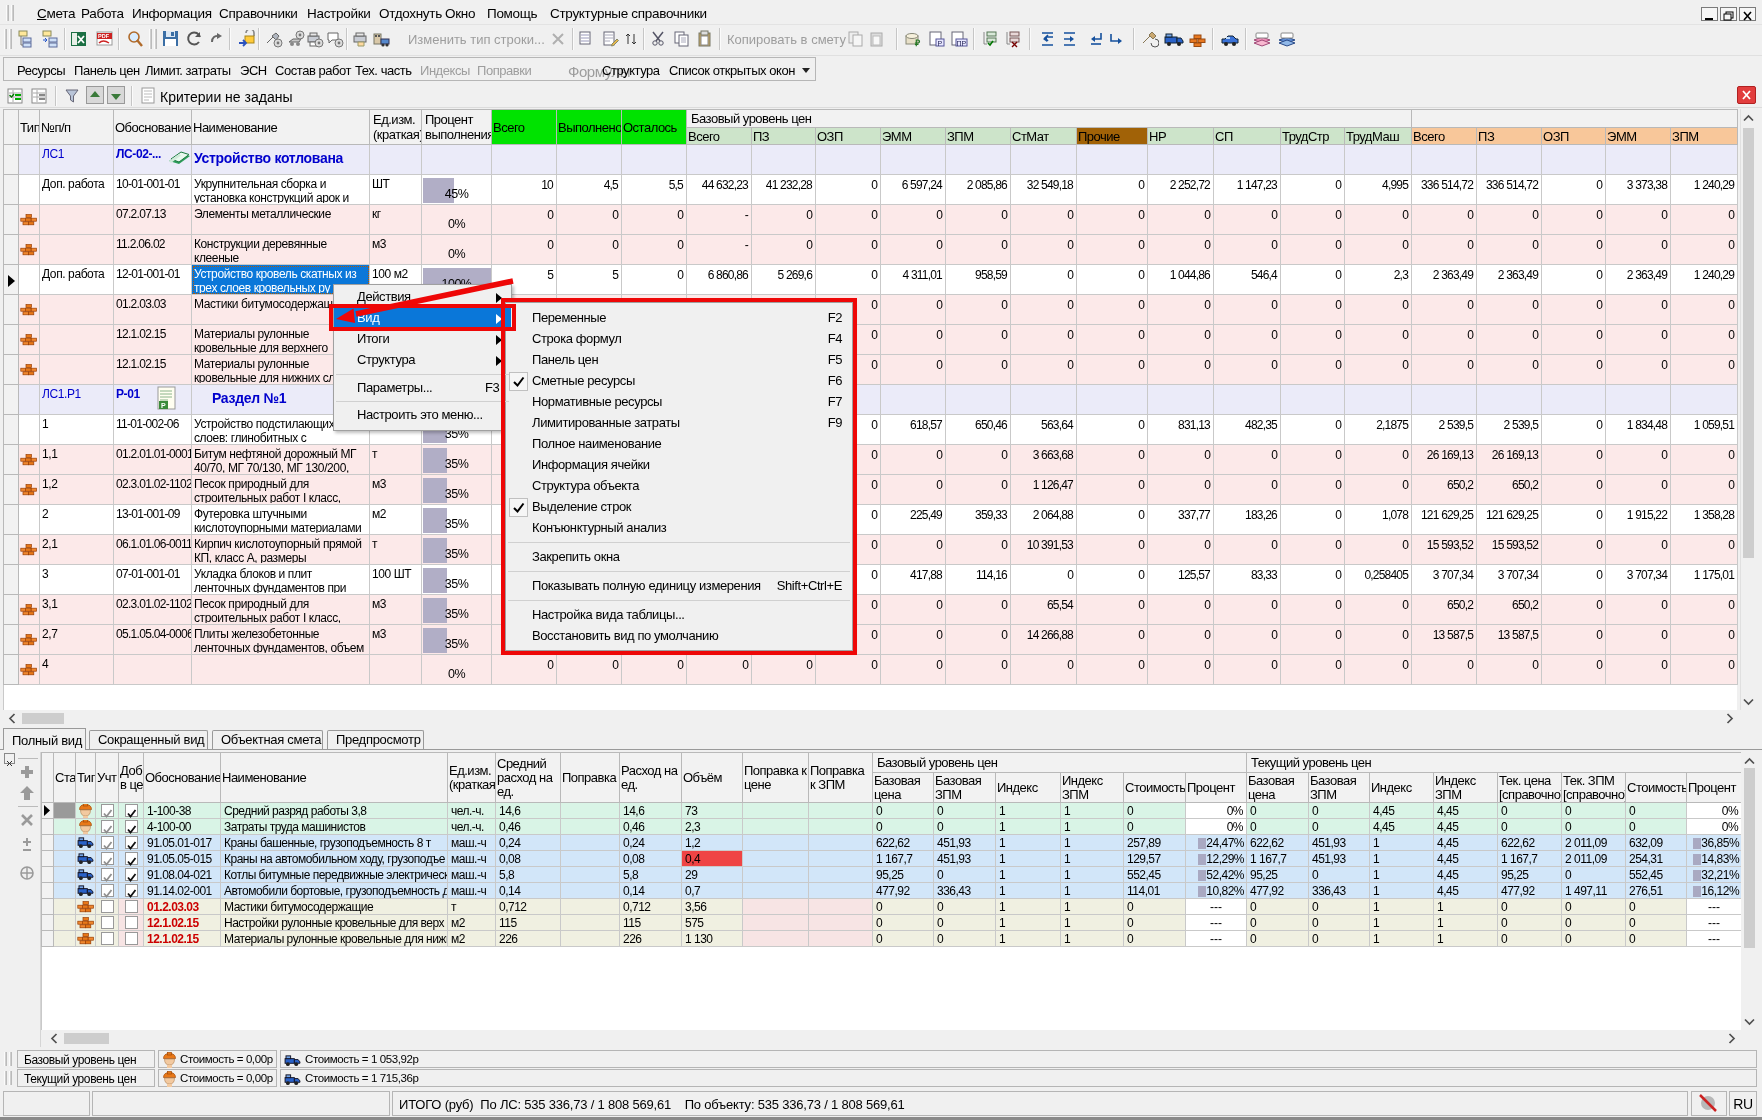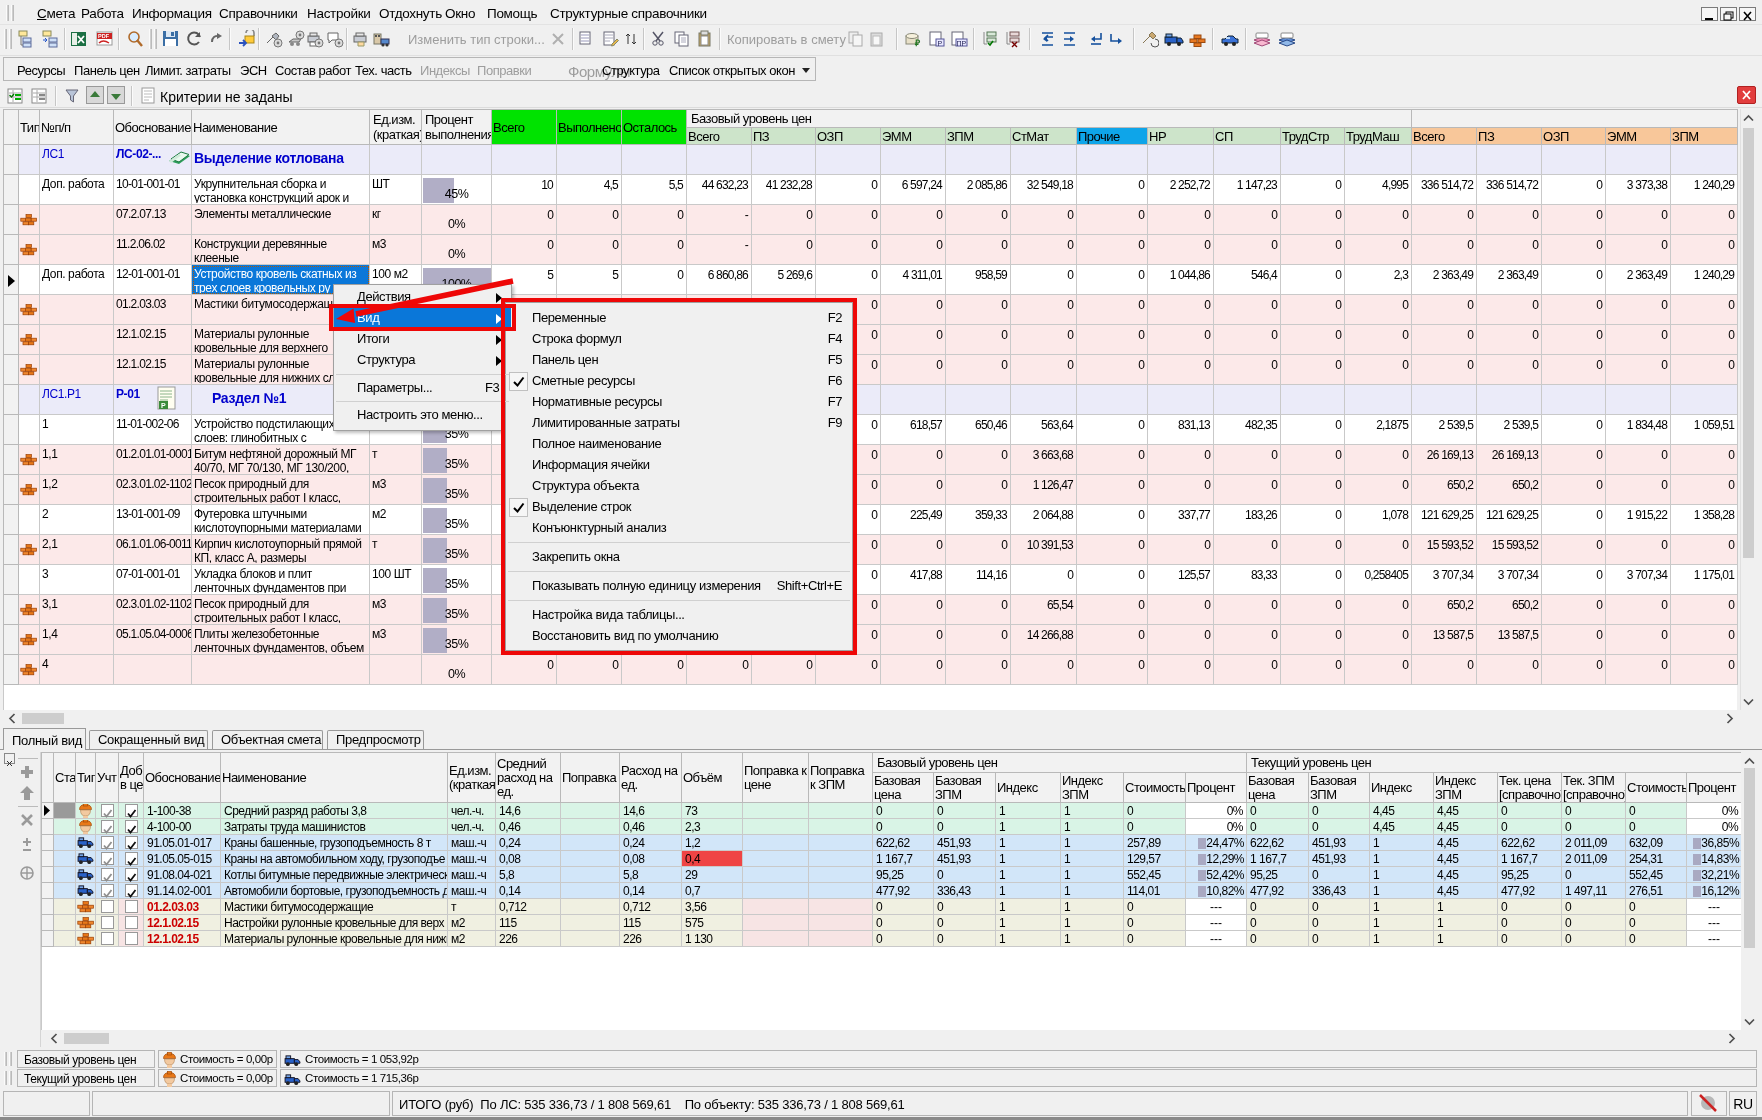--- a/index.html
+++ b/index.html
@@ -358,21 +358,21 @@
         <th colspan="11" style="border-bottom-color:#b9b9b9;padding-left:4px;">Базовый уровень цен</th>
         <th colspan="5"></th>
       </tr>
       <tr style="height:17px;">
         <th style="background:#cde4ca;">Всего</th>
         <th style="background:#cde4ca;">ПЗ</th>
         <th style="background:#cde4ca;">ОЗП</th>
         <th style="background:#cde4ca;">ЭММ</th>
         <th style="background:#cde4ca;">ЗПМ</th>
         <th style="background:#cde4ca;">СтМат</th>
-        <th style="background:#0ea5e9;">Прочие</th>
+        <th style="background:#a16207;">Прочие</th>
         <th style="background:#cde4ca;">НР</th>
         <th style="background:#cde4ca;">СП</th>
         <th style="background:#cde4ca;">ТрудСтр</th>
         <th style="background:#cde4ca;">ТрудМаш</th>
         <th style="background:#f8c79a;">Всего</th>
         <th style="background:#f8c79a;">ПЗ</th>
         <th style="background:#f8c79a;">ОЗП</th>
         <th style="background:#f8c79a;">ЭММ</th>
         <th style="background:#f8c79a;">ЗПМ</th>
       </tr>
@@ -380,21 +380,21 @@
         <td style="background:#f2f2f2;border-color:#b9b9b9;text-align:center;padding:0;"></td>
         <td style="padding:0;">
           <div style="height:28px;display:flex;align-items:center;justify-content:center;"></div>
         </td>
         <td class="t blue">ЛС1</td>
         <td class="t blue" style="font-weight:bold;position:relative;">ЛС-02-...<span style="position:absolute;left:52px;top:2px;"><svg width="30" height="22" viewBox="0 0 30 22">
               <path d="M3 14 L14 6 l10 3 -11 8 z" fill="#2e9e5b"></path>
               <path d="M5 12 L15 5 l8 2.5 -10 7.5 z" fill="#e8f8ee" stroke="#1a7a40"></path>
               <path d="M3 14 l2 2 10 -7.5 -2 -1.5 z" fill="#cfead9"></path>
             </svg></span></td>
-        <td class="t blue" style="font-size:14px;letter-spacing:-0.3px;font-weight:bold;padding-top:5px;">Выделение котлована</td>
+        <td class="t blue" style="font-size:14px;letter-spacing:-0.3px;font-weight:bold;padding-top:5px;">Устройство котлована</td>
         <td class="t"></td>
         <td></td>
         <td class="n"></td>
         <td class="n"></td>
         <td class="n"></td>
         <td class="n"></td>
         <td class="n"></td>
         <td class="n"></td>
         <td class="n"></td>
         <td class="n"></td>
@@ -1040,21 +1040,21 @@
                 <rect x="6" y="0.6" width="5.4" height="3"></rect>
                 <rect x="11" y="4.2" width="5.4" height="3" fill="#f08830"></rect>
                 <rect x="5.6" y="4.2" width="5.4" height="3"></rect>
                 <rect x="0.8" y="4.2" width="4.8" height="3" fill="#f08830"></rect>
                 <rect x="3" y="7.8" width="5.4" height="3" fill="#f08830"></rect>
                 <rect x="8.4" y="7.8" width="5.4" height="3"></rect>
               </g>
             </svg>
           </div>
         </td>
-        <td class="t">1,4</td>
+        <td class="t">2,7</td>
         <td class="t" style="letter-spacing:-0.7px;">05.1.05.04-0006</td>
         <td class="t">
           <div class="nm">Плиты железобетонные ленточных фундаментов, объем</div>
         </td>
         <td class="t">м3</td>
         <td style="padding:0;position:relative;">
           <div style="position:absolute;left:1px;top:3px;width:24px;height:25px;background:#b1aec6;"></div>
           <div style="position:relative;text-align:center;margin-top:8px;font-size:12.5px;letter-spacing:-0.5px;">35%</div>
         </td>
         <td class="n">3</td>

